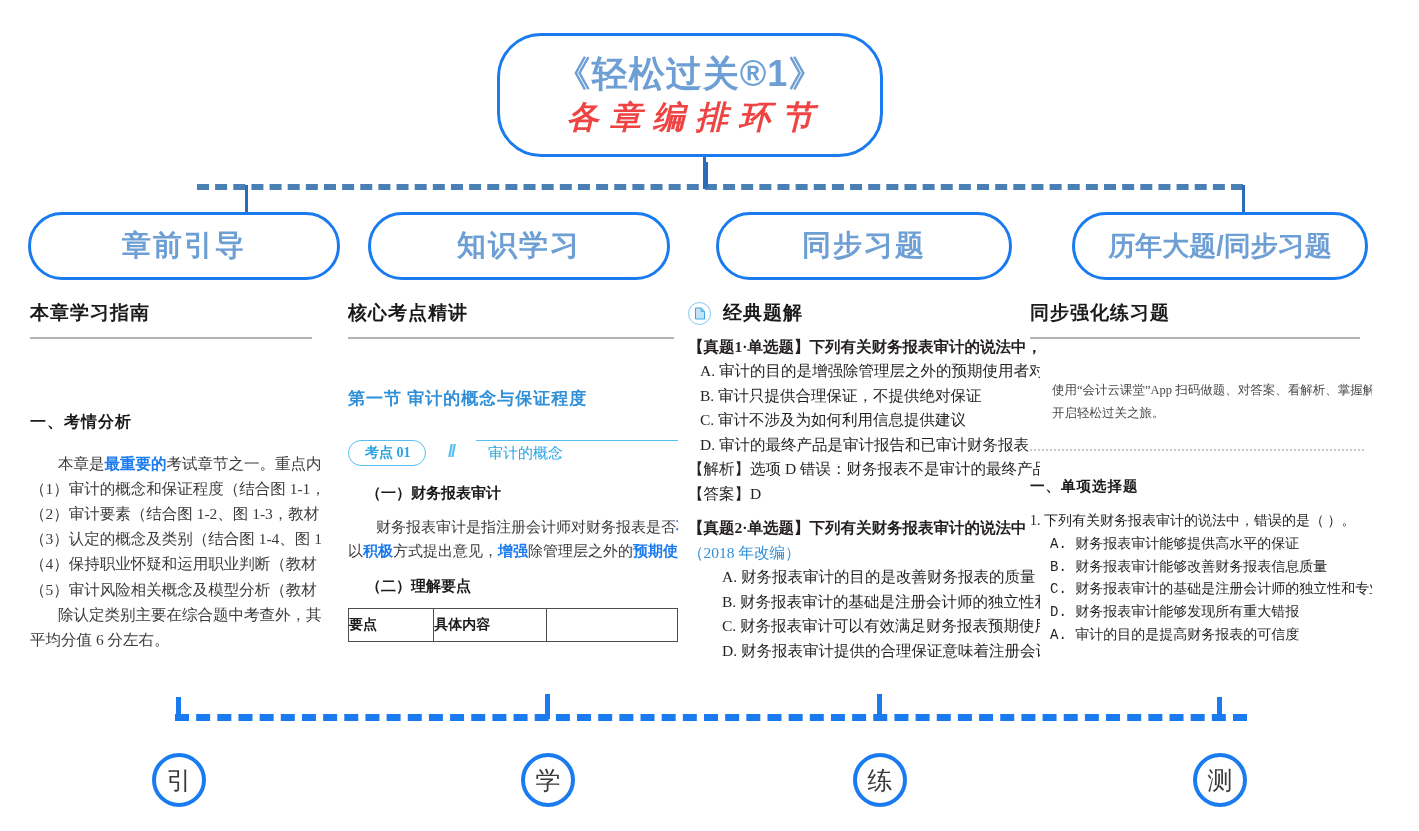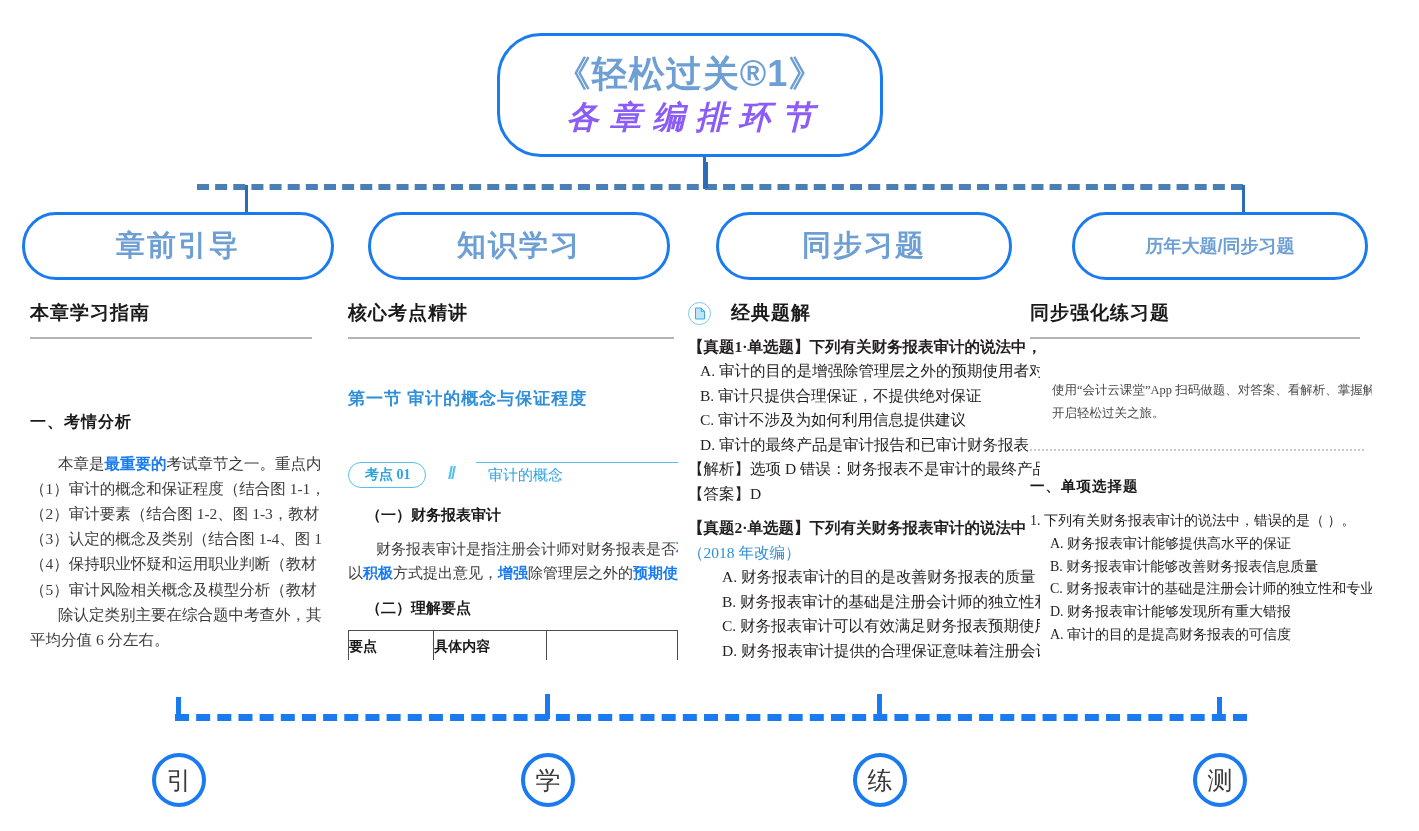--- a/index.html
+++ b/index.html
@@ -35,21 +35,21 @@
   .title-line1 {
     font-size: 36px;
     font-weight: bold;
     color: #6e9fd4;
     letter-spacing: 1px;
     line-height: 1.15;
   }
   .title-line2 {
     font-size: 32px;
     font-weight: bold;
-    color: #8b5cf6;
+    color: #ef4444;
     letter-spacing: 11px;
     line-height: 1.25;
     margin-top: 2px;
     padding-left: 11px;
     font-style: italic;
   }
 
   
   .conn-stem {
     position: absolute;
@@ -94,24 +94,24 @@
     background: #ffffff;
     box-sizing: border-box;
     display: flex;
     align-items: center;
     justify-content: center;
     font-size: 29px;
     font-weight: bold;
     color: #6e9fd4;
     letter-spacing: 2px;
   }
-  .pill-1 { left: 22px;   width: 312px; align-items: center; }
+  .pill-1 { left: 28px;   width: 312px; align-items: center; }
   .pill-2 { left: 368px;  width: 302px; }
   .pill-3 { left: 716px;  width: 296px; }
-  .pill-4 { left: 1072px; width: 296px; font-size: 18px; letter-spacing: 0px; }
+  .pill-4 { left: 1072px; width: 296px; font-size: 27px; letter-spacing: 0px; }
 
   
   .col {
     position: absolute;
     top: 300px;
     overflow: hidden;
     height: 360px;
   }
   .col-1 { left: 30px;   width: 292px; }
   .col-2 { left: 348px;  width: 330px; }
@@ -161,21 +161,21 @@
   .c2-section {
     margin-top: 48px;
     font-size: 17px;
     font-weight: bold;
     color: #2f8fd8;
     letter-spacing: 1px;
     white-space: nowrap;
     font-family: "Liberation Serif", "DejaVu Serif", serif;
   }
   .kaodian-row {
-    margin-top: 52px;
+    margin-top: 30px;
     position: relative;
     height: 30px;
   }
   .kaodian-badge {
     position: absolute;
     left: 0;
     top: 0;
     border: 1.5px solid #55c0ef;
     border-radius: 15px;
     padding: 3px 14px 3px 16px;
@@ -240,21 +240,21 @@
     font-family: "Liberation Sans", sans-serif;
   }
   .c2-th-1 { width: 90px; }
   .c2-th-2 { width: 120px; }
   .c2-th-3 { width: 140px; }
 
   
   .c3-head {
     display: flex;
     align-items: center;
-    gap: 20px;
+    gap: 12px;
   }
   .doc-icon {
     width: 21px;
     height: 21px;
     border: 1.5px solid #7ec8ef;
     border-radius: 50%;
     display: inline-flex;
     align-items: center;
     justify-content: center;
     flex: 0 0 auto;
@@ -307,21 +307,21 @@
   }
   .c4-body {
     margin-top: 14px;
     font-size: 14px;
     line-height: 1.62;
     white-space: nowrap;
     font-family: "Liberation Serif", "DejaVu Serif", serif;
   }
   .c4-body .ln { display: block; }
   .c4-body .q { padding-left: 0px; margin-top: 8px; }
-  .c4-body .opt { padding-left: 20px; }
+  .c4-body .opt { padding-left: 20px; font-family: Liberation Mono, monospace; }
   .c4-body .gap { margin-top: 10px; }
 
   
   .circle {
     position: absolute;
     top: 753px;
     width: 54px;
     height: 54px;
     border: 4px solid #1a7bf0;
     border-radius: 50%;

